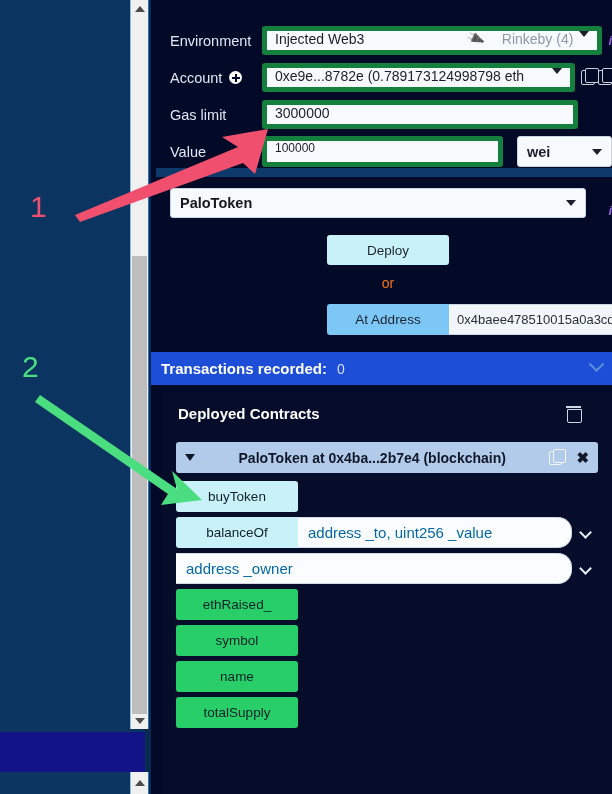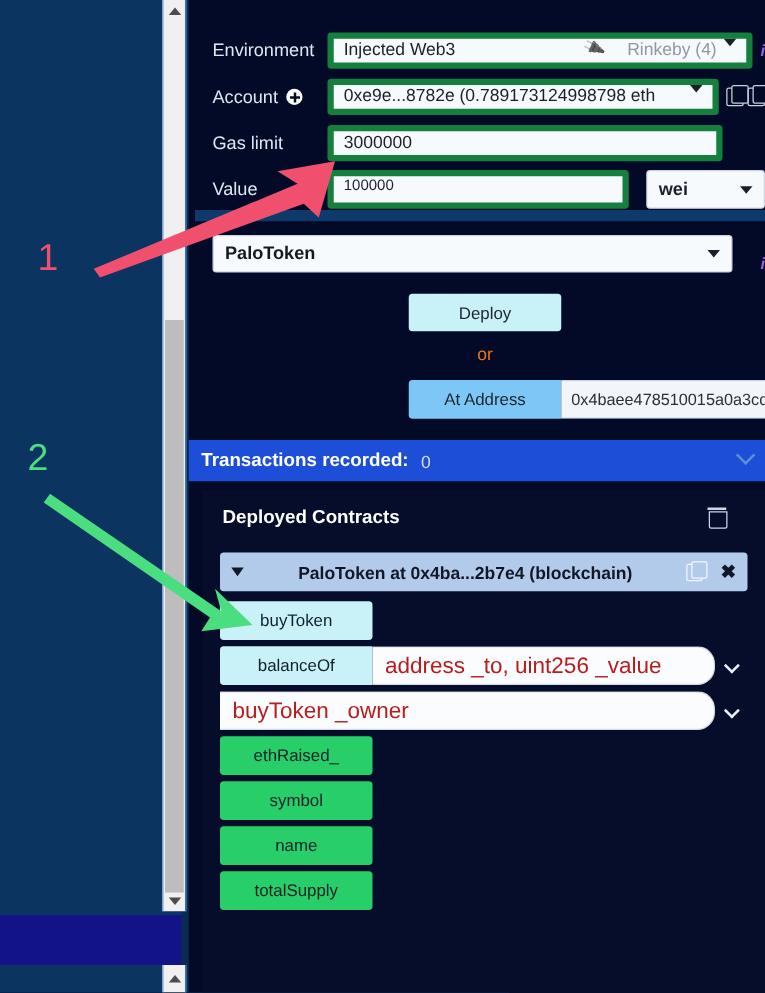--- a/index.html
+++ b/index.html
@@ -208,21 +208,21 @@
     width:122px; flex:0 0 122px; height:31px; border:none; border-radius:3px;
     font-size:13.5px; color:#11202b; display:flex; align-items:center; justify-content:center;
     cursor:pointer; font-family:"Liberation Sans",sans-serif;
   }
   .fn-btn.payable{ background:#c8f2f7; }
   .fn-btn.view{ background:#28cf68; }
   .fn-btn.withinp{ border-radius:3px 0 0 3px; }
   .fn-inp{
     flex:1; height:31px; background:#fbfcfe; border:1px solid #d3dbe6; border-left:none;
     border-radius:0 14px 14px 0; display:flex; align-items:center; padding:0 10px;
-    font-size:18px; color:#b91c1c;
+    font-size:15px; color:#0369a1;
   }
   .fn-chev{
     flex:0 0 26px; display:flex; align-items:center; justify-content:center;
   }
   .fn-chev i{
     display:block; width:9px;height:9px;
     border-right:2.3px solid #e9eef7; border-bottom:2.3px solid #e9eef7;
     transform:rotate(45deg);
   }
 
@@ -360,21 +360,21 @@
           <div class="fn-btn payable">buyToken</div>
         </div>
         <div class="fn-row">
           <div class="fn-btn payable withinp">balanceOf</div>
           <div class="fn-inp">address _to, uint256 _value</div>
           <div class="fn-chev">
             <i></i>
           </div>
         </div>
         <div class="fn-row">
-          <div class="fn-inp">buyToken _owner</div>
+          <div class="fn-inp">address _owner</div>
           <div class="fn-chev">
             <i></i>
           </div>
         </div>
         <div class="fn-row">
           <div class="fn-btn view">ethRaised_</div>
         </div>
         <div class="fn-row">
           <div class="fn-btn view">symbol</div>
         </div>

